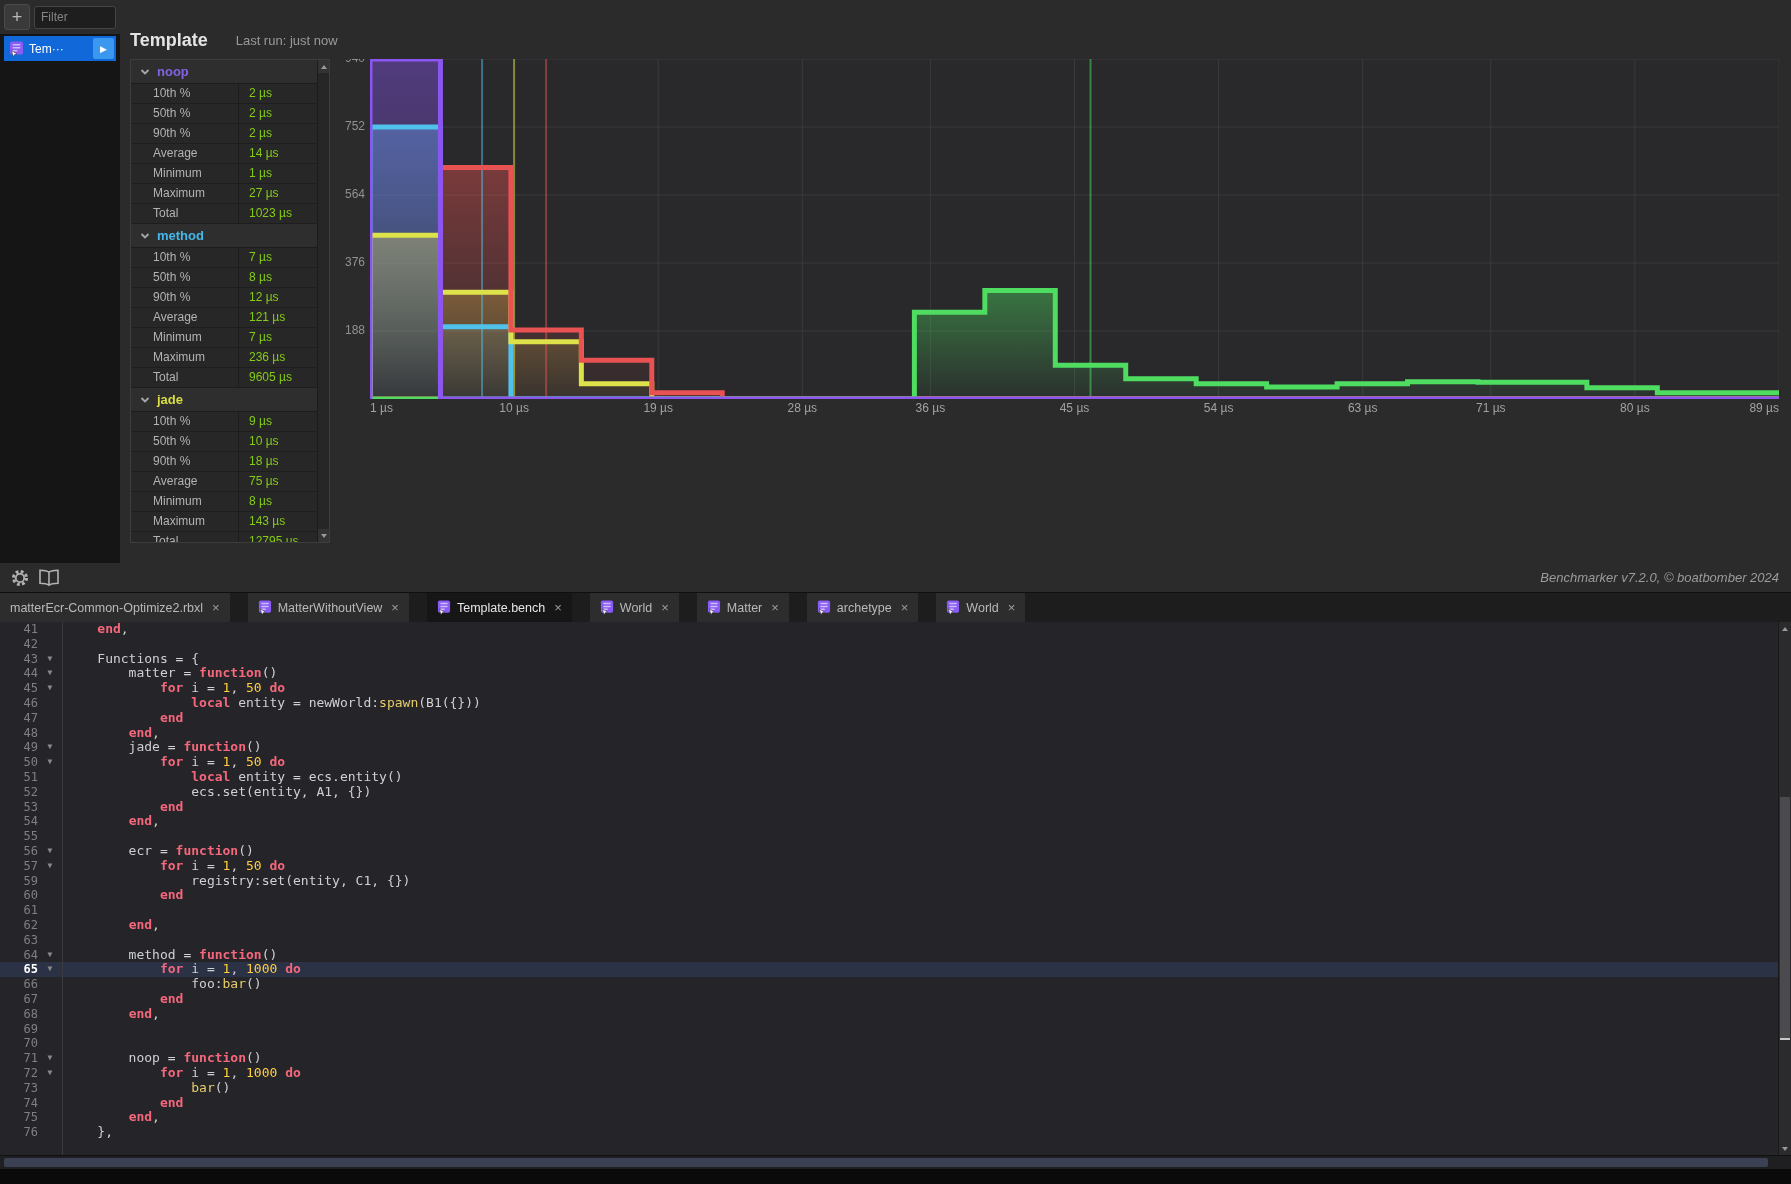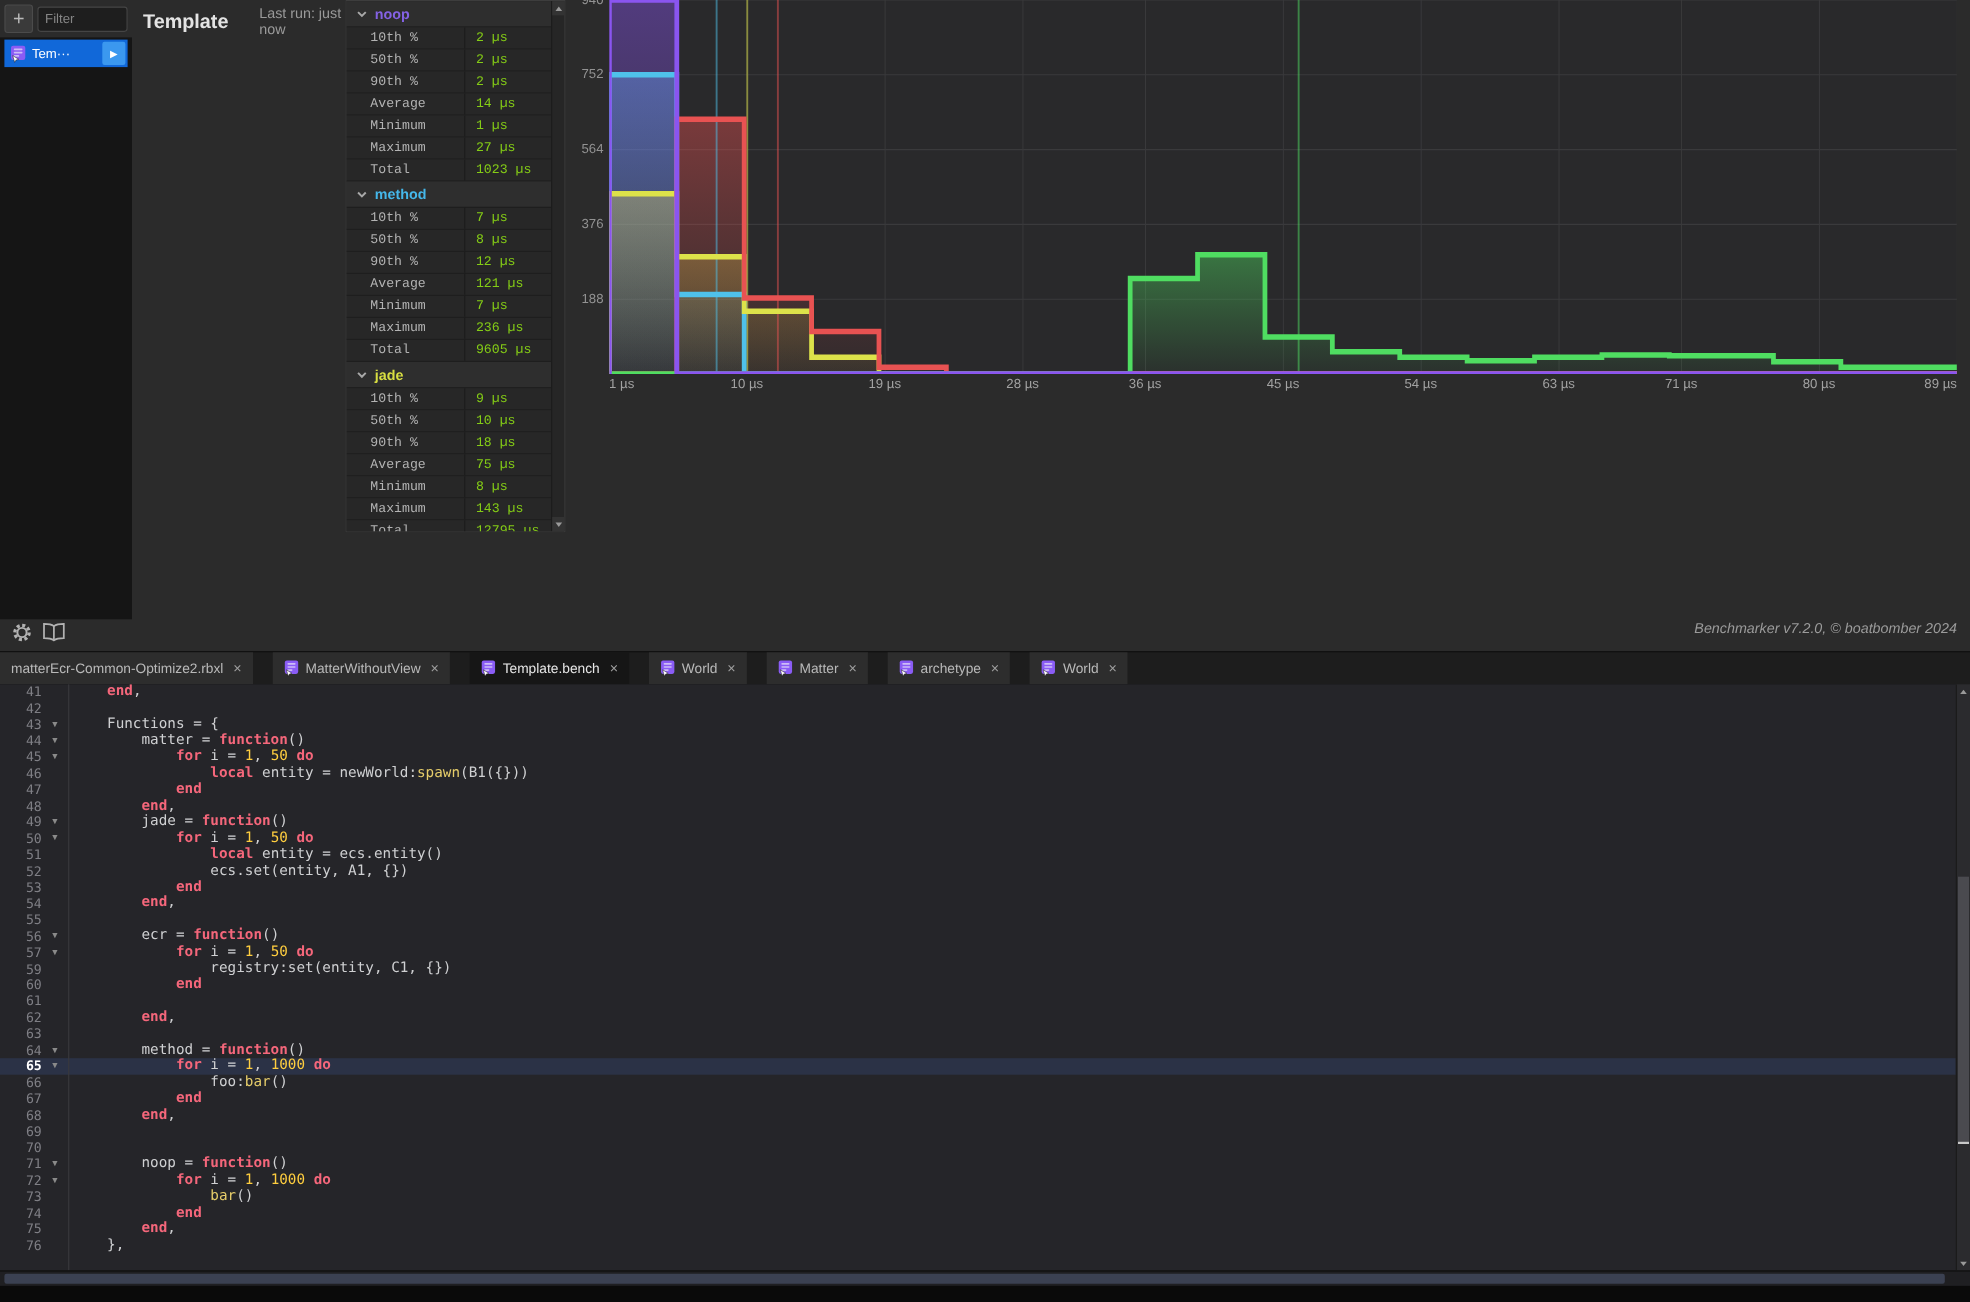--- a/index.html
+++ b/index.html
@@ -18,34 +18,34 @@
   .filter-input { flex:1; min-width:0; height:23px; background:#1e1e1e; border:1px solid #454545;
                   border-radius:3px; color:#cfcfcf; font-size:12px; padding:0 6px; }
   .filter-input::placeholder { color:#858585; }
   .sidebar-list { flex:1; background:#151515; padding:2px 4px; }
   .bench-item { height:25px; background:#1168d9; display:flex; align-items:center; padding:0 2px 0 5px; cursor:pointer; }
   .bench-item .lbl { flex:1; color:#fff; font-size:12px; margin-left:5px; white-space:nowrap; overflow:hidden; }
   .run-btn { width:21px; height:21px; background:#3b98ef; border-radius:2px; color:#fff; font-size:9px;
              display:flex; align-items:center; justify-content:center; cursor:pointer; }
 
   
-  .right-panel { flex:1; padding:0 12px 0 10px; display:flex; flex-direction:row; min-width:0; }
+  .right-panel { flex:1; padding:0 12px 0 10px; display:flex; flex-direction:column; min-width:0;margin-top:21px; }
   .panel-header { height:38px; display:flex; align-items:center; }
   .panel-title { color:#e4e4e4; font-size:18px; font-weight:bold; }
   .last-run { color:#9a9a9a; font-size:13px; margin-left:28px; }
   .panel-content { height:484px; display:flex; overflow:hidden; }
 
   
   .stats-panel { width:200px; flex:none; background:#242424; border:1px solid #3d3d3d;
                  position:relative; overflow:hidden; }
   .stats-rows { margin-right:12px; }
   .stat-section-header { height:24px; background:#2e2e2e; border-bottom:1px solid #1c1c1c;
                          display:flex; align-items:center; padding-left:9px; cursor:pointer; }
   .stat-section-header .name { font-size:13px; font-weight:bold; margin-left:7px; }
-  .stat-row { height:20px; display:flex; border-bottom:1px solid #1e1e1e; background:#272727;font-family:Liberation Mono, monospace; }
+  .stat-row { height:20px; display:flex; border-bottom:1px solid #1e1e1e; background:#272727; }
   .stat-row .k { width:108px; padding-left:22px; color:#b3b3b3; font-size:12px; line-height:19px;
                  border-right:1px solid #1c1c1c; }
   .stat-row .v { flex:1; padding-left:10px; color:#84cc16; font-size:12px; line-height:19px; }
   .stats-scrollbar { position:absolute; top:0; right:0; width:12px; height:100%;
                      background:#262626; border-left:1px solid #1c1c1c; }
   .sb-arrow { position:absolute; left:0; width:12px; height:13px; background:#333;
               display:flex; align-items:center; justify-content:center; cursor:pointer; }
   .tri-up { width:0; height:0; border-left:3.5px solid transparent; border-right:3.5px solid transparent;
             border-bottom:4.5px solid #9a9a9a; }
   .tri-down { width:0; height:0; border-left:3.5px solid transparent; border-right:3.5px solid transparent;
@@ -63,21 +63,21 @@
   .x-tick.first { transform:none; }
   .x-tick.last { transform:translateX(-100%); }
 
   
   .legend { margin:5px 0 0 28px; position:relative; padding-left:11px; flex:1; overflow:hidden; }
   .legend-scrollbar { position:absolute; left:0; top:0; bottom:0; width:8px; background:#262626; }
   .legend-bar { height:23px; margin-bottom:5px; border-radius:1px; display:flex; align-items:center; }
   .legend-bar span { padding-left:13px; font-size:12.5px; font-weight:bold; color:rgba(10,25,10,0.78); white-space:nowrap; }
 
   
-  .bottom-bar { height:29px; display:flex; padding:0 12px 0 8px; gap:5px; }
+  .bottom-bar { height:29px; display:flex; align-items:center; padding:0 12px 0 8px; gap:5px; }
   .icon-btn { width:24px; height:24px; display:flex; align-items:center; justify-content:center; cursor:pointer; }
   .version { margin-left:auto; color:#9b9b9b; font-size:13px; font-style:italic; }
 
   
   .tabbar { height:30px; background:#1d1d1d; border-top:1px solid #0f0f0f; display:flex; align-items:stretch; }
   .tab { background:#2d2d2d; margin-right:18px; display:flex; align-items:center; padding:0 10px;
          font-size:12.5px; color:#b9b9b9; cursor:pointer; white-space:nowrap; }
   .tab.active { background:#161616; color:#e6e6e6; }
   .tab .ticon { margin-right:6px; display:flex; }
   .tab .close { margin-left:9px; color:#9f9f9f; font-size:13px; cursor:pointer; }

